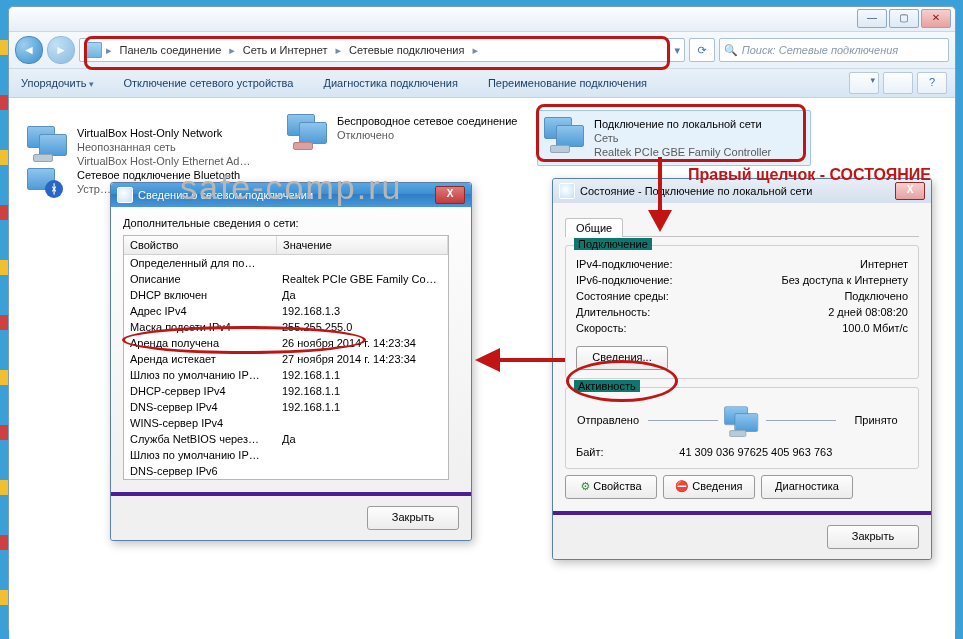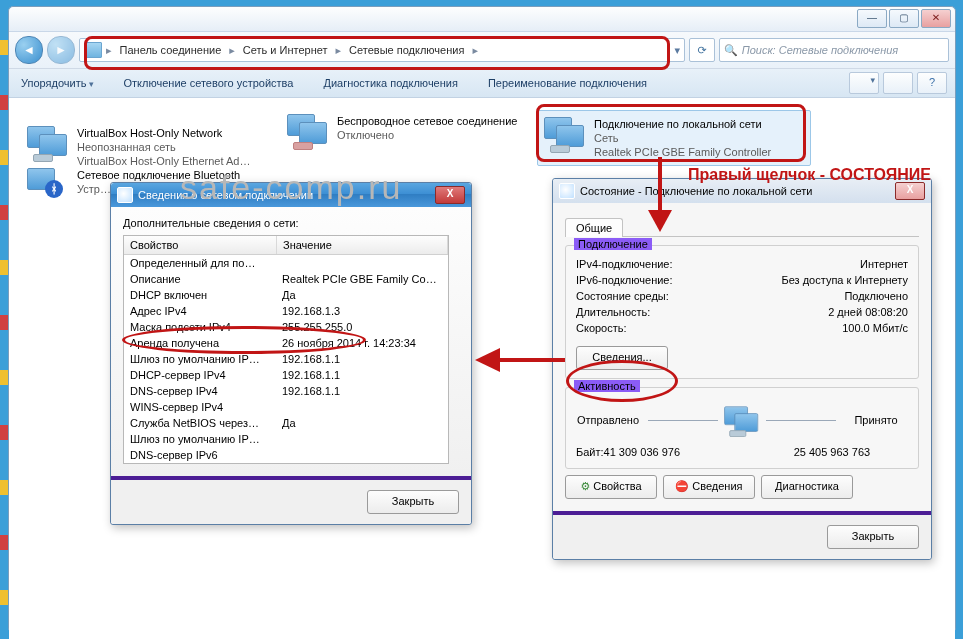--- a/index.html
+++ b/index.html
@@ -50,21 +50,21 @@
 .proptable .hdr div{padding:3px 6px;border-right:1px solid #d9d9d9}
 .proptable .rows{max-height:300px;overflow:auto}
 .proptable .row{display:flex}
 .proptable .row div{padding:2px 6px;white-space:nowrap;overflow:hidden;text-overflow:ellipsis}
 .col-p{width:140px}
 .col-v{flex:1}
 .btn{min-width:70px;height:22px;border:1px solid #9a9a9a;border-radius:3px;background:linear-gradient(#fdfdfd,#ececec);padding:0 10px;text-align:center;line-height:20px;display:inline-block;cursor:default}
 .footer{padding:10px 12px;text-align:right;background:#f0f0f0;border-top:4px solid #4c1d95;border-radius:0 0 3px 3px}
 
 .group{border:1px solid #d0d0d0;border-radius:3px;margin:8px 0 6px;padding:10px 10px 8px;position:relative;background:#f7f7f7}
-.group .gtitle{position:absolute;top:-8px;left:8px;background:#8b5cf6;padding:0 4px}
+.group .gtitle{position:absolute;top:-8px;left:8px;background:#0f766e;padding:0 4px}
 .kv{display:flex;justify-content:space-between;padding:2px 0}
 .kv .k{color:#000}
 .kv .v{color:#000}
 .tabstrip{display:flex;border-bottom:1px solid #c3c3c3;margin-top:4px}
 .tab{border:1px solid #c3c3c3;border-bottom:none;background:#fdfdfd;padding:3px 10px;border-radius:3px 3px 0 0;position:relative;top:1px}
 .activity{display:flex;align-items:center;justify-content:space-between;gap:8px;margin-top:6px}
 .act-side{text-align:center;flex:1}
 .act-mid{flex:none}
 .arrow-gfx{display:inline-block;width:70px;height:1px;background:#9aa8b8;position:relative;vertical-align:middle}
 .ann-rect{position:absolute;border:3px solid #c11515;border-radius:8px;pointer-events:none}
@@ -204,20 +204,24 @@
             </div>
             <div class="row">
               <div class="col-p">Маска подсети IPv4</div>
               <div class="col-v">255.255.255.0</div>
             </div>
             <div class="row">
               <div class="col-p">Аренда получена</div>
               <div class="col-v">26 ноября 2014 г. 14:23:34</div>
             </div>
             <div class="row">
+              <div class="col-p">Аренда истекает</div>
+              <div class="col-v">27 ноября 2014 г. 14:23:34</div>
+            </div>
+            <div class="row">
               <div class="col-p">Шлюз по умолчанию IP…</div>
               <div class="col-v">192.168.1.1</div>
             </div>
             <div class="row">
               <div class="col-p">DHCP-сервер IPv4</div>
               <div class="col-v">192.168.1.1</div>
             </div>
             <div class="row">
               <div class="col-p">DNS-сервер IPv4</div>
               <div class="col-v">192.168.1.1</div>
@@ -292,22 +296,22 @@
             <span class="arrow-gfx"></span>
             <span class="net-big" style="display:inline-block;vertical-align:middle;transform:scale(.85)"><span class="mon" style="display:block"></span><span class="mon2" style="display:block"></span><span class="plug" style="display:block"></span></span>
             <span class="arrow-gfx"></span>
           </div>
           <div class="act-side">
               <div>Принято</div>
             </div>
         </div>
         <div class="kv" style="margin-top:8px">
           <span class="k">Байт:</span>
-          <span class="v" style="flex:1;text-align:left">41 309 036 976</span>
-          <span class="v" style="flex:1;text-align:center">25 405 963 763</span>
+          <span class="v" style="flex:1;text-align:right">41 309 036 976</span>
+          <span class="v" style="flex:1;text-align:left">25 405 963 763</span>
         </div>
       </div>
       <div style="display:flex;gap:6px;margin-top:6px">
         <span class="btn"><span style="color:#3a8a3a">⚙</span> <span>Свойства</span></span>
         <span class="btn"><span style="color:#b04a4a">⛔</span> <span>Сведения</span></span>
         <span class="btn">Диагностика</span>
       </div>
     </div>
     <div class="footer">
       <span class="btn">Закрыть</span>

